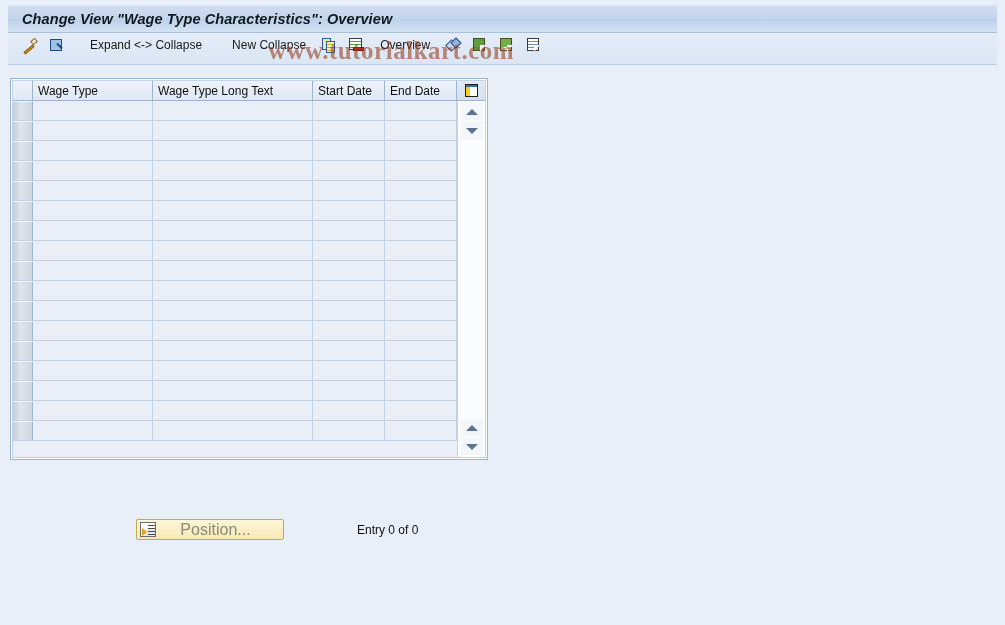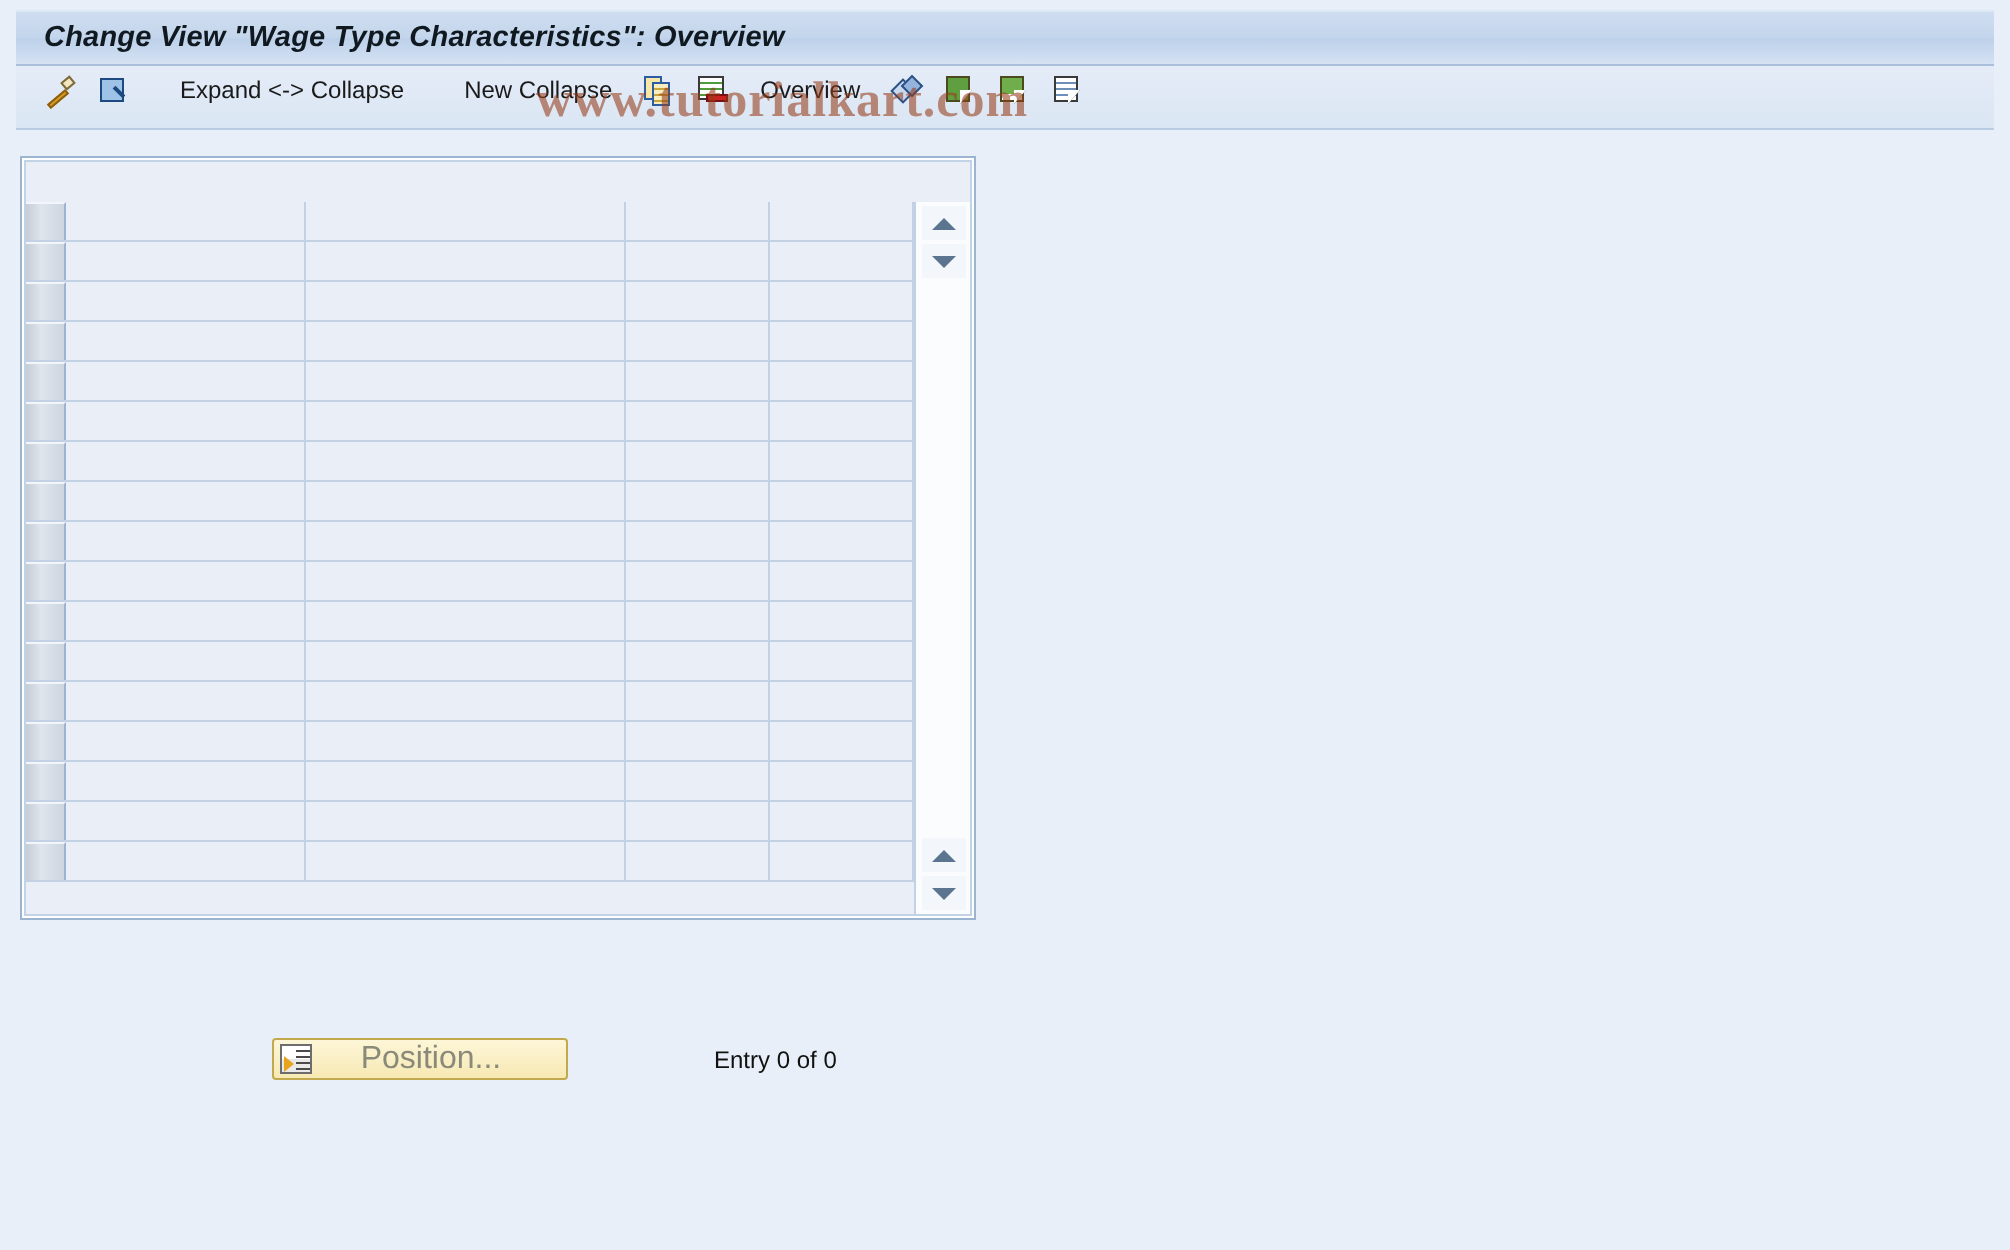--- a/index.html
+++ b/index.html
@@ -505,20 +505,30 @@
   <div class="tb-item">
     <span class="icon ic-doc-lines"></span>
   </div>
 </div>
 
 <div class="watermark">www.tutorialkart.com</div>
 
 <div class="table-wrap">
   <div class="table-inner">
 
+    <div class="hdr-row">
+      <div class="hdr-cell hdr-sel"></div>
+      <div class="hdr-cell c-wt">Wage Type</div>
+      <div class="hdr-cell c-long">Wage Type Long Text</div>
+      <div class="hdr-cell c-start">Start Date</div>
+      <div class="hdr-cell c-end">End Date</div>
+      <div class="hdr-cell hdr-conf">
+        <span class="conf-icon"></span>
+      </div>
+    </div>
 
     <div class="body-rows" id="body-rows">
         <div class="row">
           <div class="cell cell-sel"></div>
           <div class="cell" style="width: 120px;"></div>
           <div class="cell" style="width: 160px;"></div>
           <div class="cell" style="width: 72px;"></div>
           <div class="cell" style="width: 72px;"></div>
         </div>
         <div class="row">

